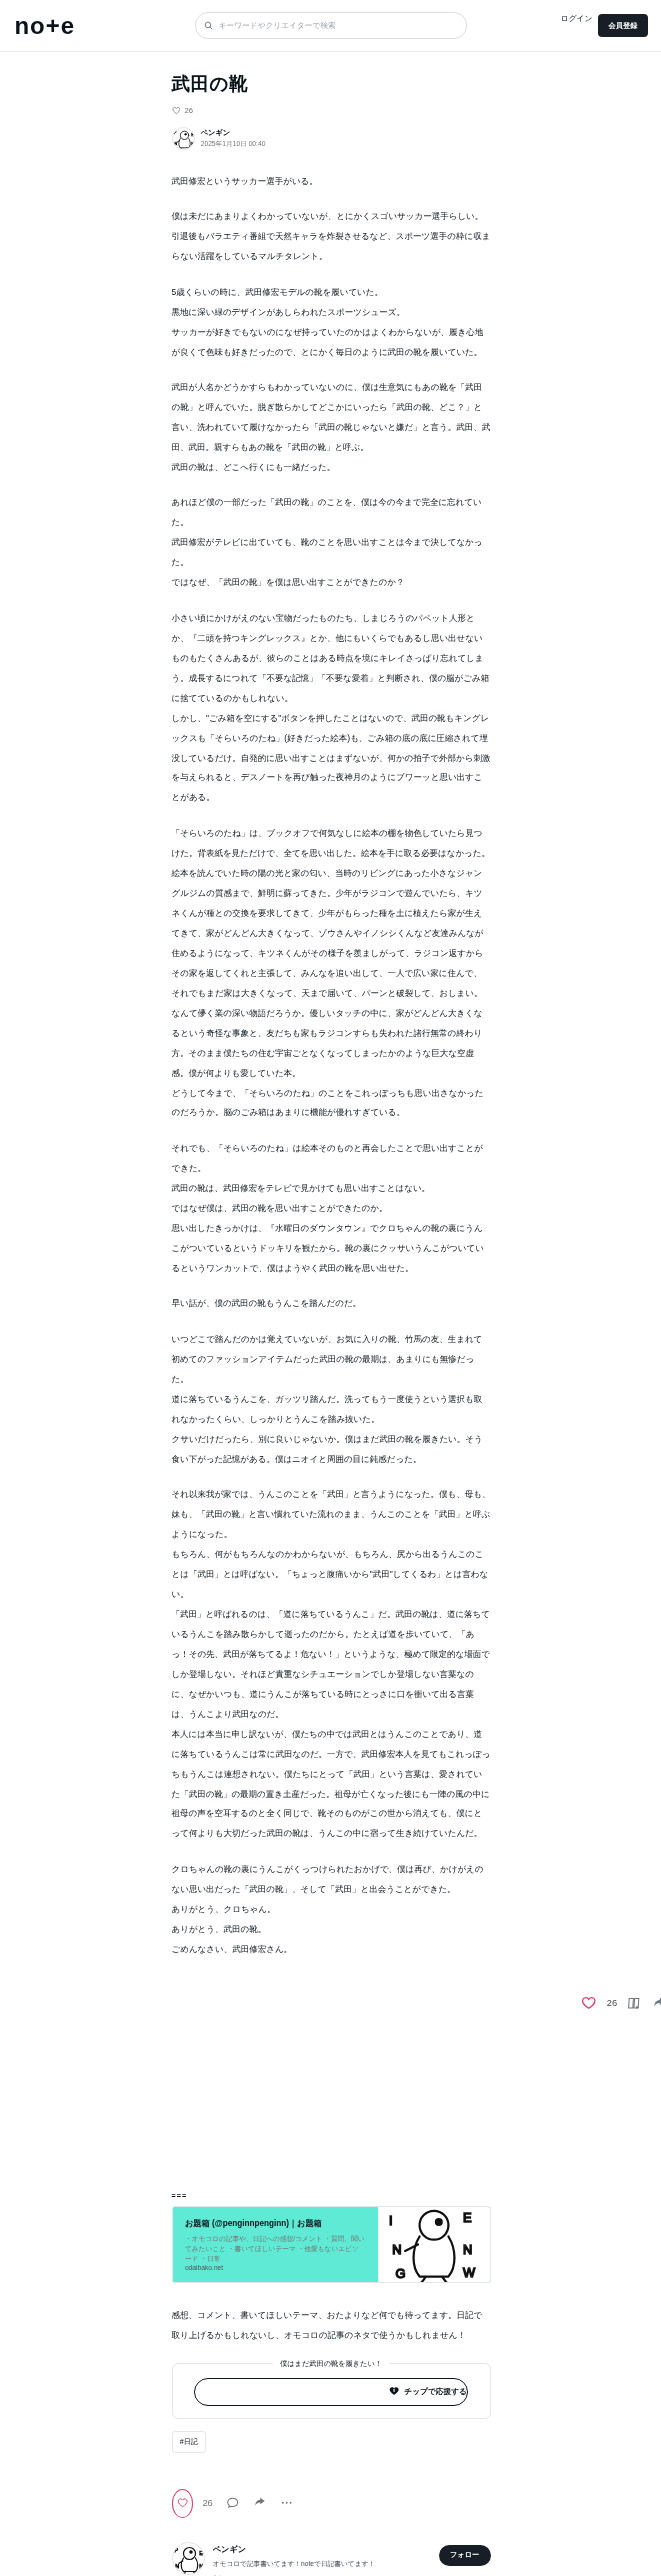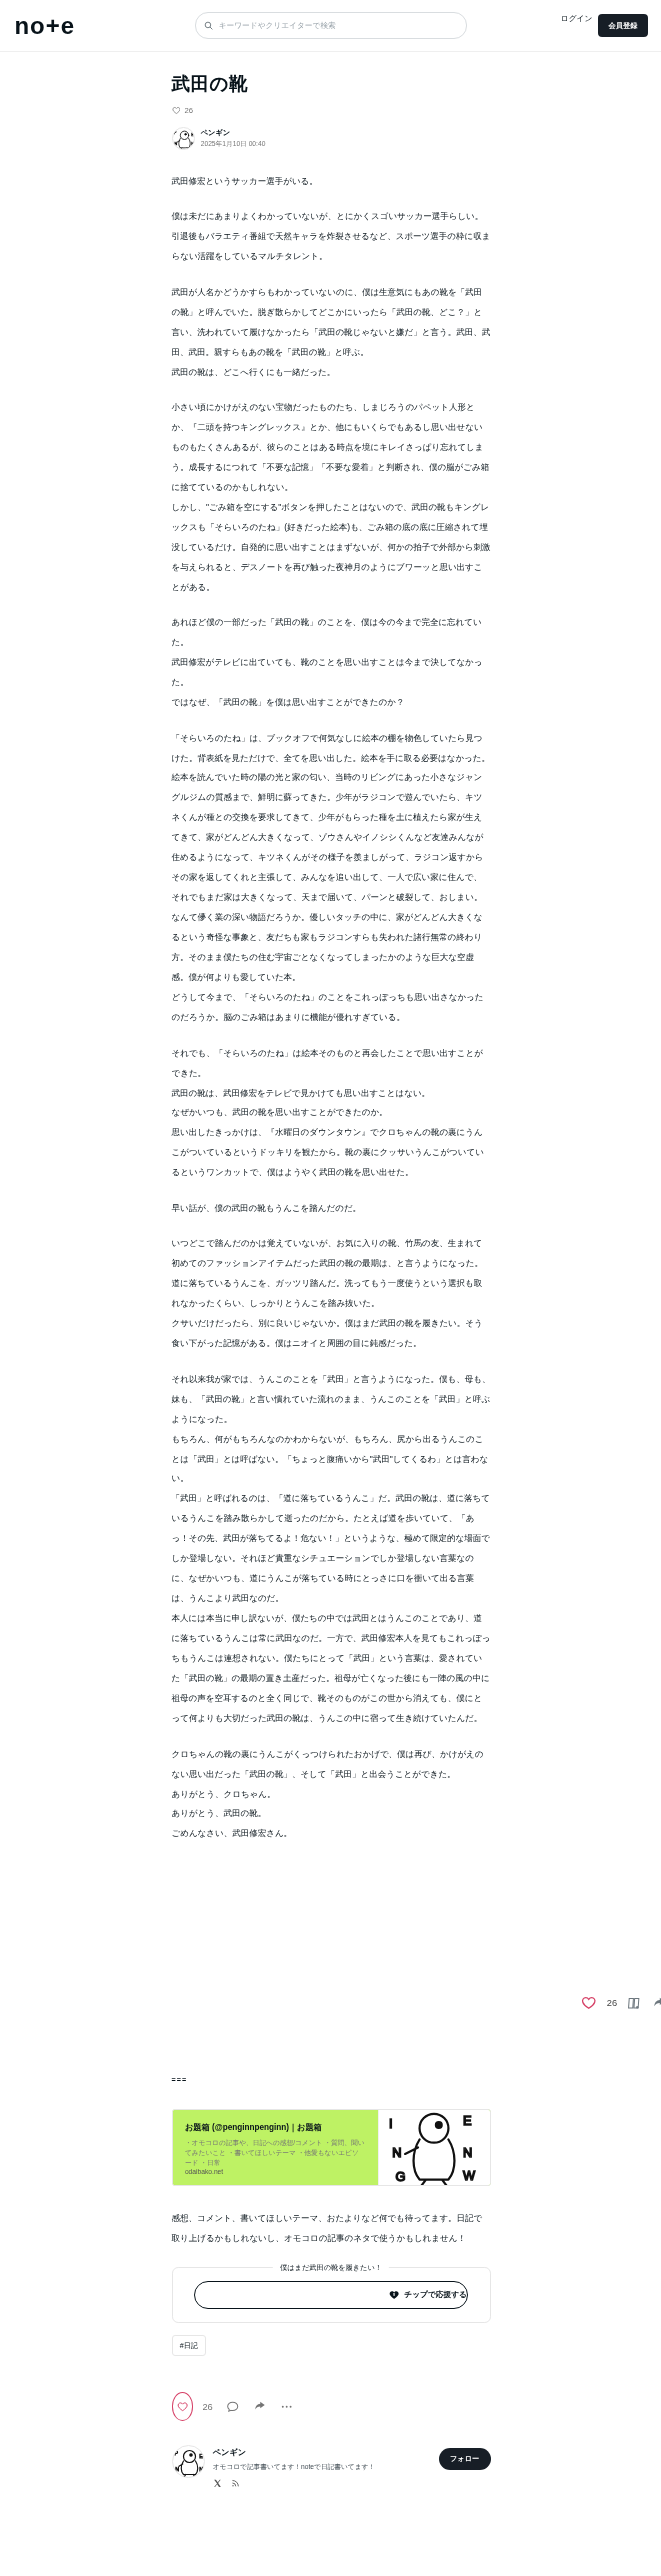--- a/index.html
+++ b/index.html
@@ -25,22 +25,22 @@
   .like-mini { margin-top:10.3px; display:flex; align-items:center; gap:4.1px; color:#757575; font-size:7.7px; }
   .author-row { margin-top:12.4px; display:flex; align-items:center; gap:6.2px; }
   .avatar44 { width:23px; height:23px; border-radius:50%; border:0.5px solid #e6e6e6; overflow:hidden; background:#fff; flex:none; }
   .a-name { font-size:7.2px; font-weight:bold; }
   .a-date { font-size:6.7px; color:#757575; margin-top:2.1px; }
   
   .body-text { margin-top:21.6px; font-size:8.5px; line-height:2.35; }
   .body-text p { white-space:pre-line; margin-bottom:15.5px; }
   .hr-text { margin-top:231px; font-size:7.2px; font-weight:bold; letter-spacing:1px; }
   
-  .link-card { margin-top:25px; height:77px; border:0.5px solid #e6e6e6; border-radius:2.6px;
-    display:flex; overflow:hidden; background:#bef264; }
+  .link-card { margin-top:6px; height:77px; border:0.5px solid #e6e6e6; border-radius:2.6px;
+    display:flex; overflow:hidden; background:#5eead4; }
   .lc-left { flex:1; padding:11.3px 12.4px; display:flex; flex-direction:column; }
   .lc-title { font-size:8.2px; font-weight:bold; }
   .lc-desc { margin-top:5.2px; font-size:6.7px; color:#757575; line-height:1.5; }
   .lc-url { margin-top:auto; font-size:6.7px; color:#555; }
   .lc-img { width:112px; flex:none; background:#fff; border-left:0.5px solid #f0f0f0;
     display:flex; align-items:center; justify-content:center; }
   .outro { margin-top:23px; font-size:8.5px; line-height:2.35; white-space:pre-line; }
   
   .support { margin-top:17.5px; border:0.5px solid #e6e6e6; border-radius:6.2px; padding:13.4px 21.6px 12.4px; position:relative; }
   .support-label { position:absolute; top:-5.2px; left:50%; transform:translateX(-50%);
@@ -116,35 +116,38 @@
     </div>
     <div>
       <div class="a-name">ペンギン</div>
       <div class="a-date">2025年1月10日 00:40</div>
     </div>
   </div>
 
   <div class="body-text">
     <p>武田修宏というサッカー選手がいる。</p>
     <p>僕は未だにあまりよくわかっていないが、とにかくスゴいサッカー選手らしい。引退後もバラエティ番組で天然キャラを炸裂させるなど、スポーツ選手の枠に収まらない活躍をしているマルチタレント。</p>
+    <p>5歳くらいの時に、武田修宏モデルの靴を履いていた。
+黒地に深い緑のデザインがあしらわれたスポーツシューズ。
+サッカーが好きでもないのになぜ持っていたのかはよくわからないが、履き心地が良くて色味も好きだったので、とにかく毎日のように武田の靴を履いていた。</p>
     <p>武田が人名かどうかすらもわかっていないのに、僕は生意気にもあの靴を「武田の靴」と呼んでいた。脱ぎ散らかしてどこかにいったら「武田の靴、どこ？」と言い、洗われていて履けなかったら「武田の靴じゃないと嫌だ」と言う。武田、武田、武田。親すらもあの靴を「武田の靴」と呼ぶ。
 武田の靴は、どこへ行くにも一緒だった。</p>
-    <p>小さい頃にかけがえのない宝物だったものたち、しまじろうのパペット人形とか、『二頭を持つキングレックス』とか、他にもいくらでもあるし思い出せないものもたくさんあるが、彼らのことはある時点を境にキレイさっぱり忘れてしまう。成長するにつれて「不要な記憶」「不要な愛着」と判断され、僕の脳がごみ箱に捨てているのかもしれない。
-しかし、"ごみ箱を空にする"ボタンを押したことはないので、武田の靴もキングレックスも「そらいろのたね」(好きだった絵本)も、ごみ箱の底の底に圧縮されて埋没しているだけ。自発的に思い出すことはまずないが、何かの拍子で外部から刺激を与えられると、デスノートを再び触った夜神月のようにブワーッと思い出すことがある。</p>
     <p>あれほど僕の一部だった「武田の靴」のことを、僕は今の今まで完全に忘れていた。
 武田修宏がテレビに出ていても、靴のことを思い出すことは今まで決してなかった。
 ではなぜ、「武田の靴」を僕は思い出すことができたのか？</p>
+    <p>小さい頃にかけがえのない宝物だったものたち、しまじろうのパペット人形とか、『二頭を持つキングレックス』とか、他にもいくらでもあるし思い出せないものもたくさんあるが、彼らのことはある時点を境にキレイさっぱり忘れてしまう。成長するにつれて「不要な記憶」「不要な愛着」と判断され、僕の脳がごみ箱に捨てているのかもしれない。
+しかし、"ごみ箱を空にする"ボタンを押したことはないので、武田の靴もキングレックスも「そらいろのたね」(好きだった絵本)も、ごみ箱の底の底に圧縮されて埋没しているだけ。自発的に思い出すことはまずないが、何かの拍子で外部から刺激を与えられると、デスノートを再び触った夜神月のようにブワーッと思い出すことがある。</p>
     <p>「そらいろのたね」は、ブックオフで何気なしに絵本の棚を物色していたら見つけた。背表紙を見ただけで、全てを思い出した。絵本を手に取る必要はなかった。絵本を読んでいた時の陽の光と家の匂い、当時のリビングにあった小さなジャングルジムの質感まで、鮮明に蘇ってきた。少年がラジコンで遊んでいたら、キツネくんが種との交換を要求してきて、少年がもらった種を土に植えたら家が生えてきて、家がどんどん大きくなって、ゾウさんやイノシシくんなど友達みんなが住めるようになって、キツネくんがその様子を羨ましがって、ラジコン返すからその家を返してくれと主張して、みんなを追い出して、一人で広い家に住んで、それでもまだ家は大きくなって、天まで届いて、パーンと破裂して、おしまい。なんて儚く業の深い物語だろうか。優しいタッチの中に、家がどんどん大きくなるという奇怪な事象と、友だちも家もラジコンすらも失われた諸行無常の終わり方。そのまま僕たちの住む宇宙ごとなくなってしまったかのような巨大な空虚感。僕が何よりも愛していた本。
 どうして今まで、「そらいろのたね」のことをこれっぽっちも思い出さなかったのだろうか。脳のごみ箱はあまりに機能が優れすぎている。</p>
     <p>それでも、「そらいろのたね」は絵本そのものと再会したことで思い出すことができた。
 武田の靴は、武田修宏をテレビで見かけても思い出すことはない。
-なぜかいつも、武田の靴を思い出すことができたのか。
+ではなぜ僕は、武田の靴を思い出すことができたのか。
 思い出したきっかけは、『水曜日のダウンタウン』でクロちゃんの靴の裏にうんこがついているというドッキリを観たから。靴の裏にクッサいうんこがついているというワンカットで、僕はようやく武田の靴を思い出せた。</p>
     <p>早い話が、僕の武田の靴もうんこを踏んだのだ。</p>
-    <p>いつどこで踏んだのかは覚えていないが、お気に入りの靴、竹馬の友、生まれて初めてのファッションアイテムだった武田の靴の最期は、と言うようになった。
+    <p>いつどこで踏んだのかは覚えていないが、お気に入りの靴、竹馬の友、生まれて初めてのファッションアイテムだった武田の靴の最期は、あまりにも無惨だった。
 道に落ちているうんこを、ガッツリ踏んだ。洗ってもう一度使うという選択も取れなかったくらい、しっかりとうんこを踏み抜いた。
 クサいだけだったら、別に良いじゃないか。僕はまだ武田の靴を履きたい。そう食い下がった記憶がある。僕はニオイと周囲の目に鈍感だった。</p>
     <p>それ以来我が家では、うんこのことを「武田」と言うようになった。僕も、母も、妹も、「武田の靴」と言い慣れていた流れのまま、うんこのことを「武田」と呼ぶようになった。
 もちろん、何がもちろんなのかわからないが、もちろん、尻から出るうんこのことは「武田」とは呼ばない。「ちょっと腹痛いから"武田"してくるわ」とは言わない。
 「武田」と呼ばれるのは、「道に落ちているうんこ」だ。武田の靴は、道に落ちているうんこを踏み散らかして逝ったのだから。たとえば道を歩いていて、「あっ！その先、武田が落ちてるよ！危ない！」というような、極めて限定的な場面でしか登場しない。それほど貴重なシチュエーションでしか登場しない言葉なのに、なぜかいつも、道にうんこが落ちている時にとっさに口を衝いて出る言葉は、うんこより武田なのだ。
 本人には本当に申し訳ないが、僕たちの中では武田とはうんこのことであり、道に落ちているうんこは常に武田なのだ。一方で、武田修宏本人を見てもこれっぽっちもうんこは連想されない。僕たちにとって「武田」という言葉は、愛されていた「武田の靴」の最期の置き土産だった。祖母が亡くなった後にも一陣の風の中に祖母の声を空耳するのと全く同じで、靴そのものがこの世から消えても、僕にとって何よりも大切だった武田の靴は、うんこの中に宿って生き続けていたんだ。</p>
     <p>クロちゃんの靴の裏にうんこがくっつけられたおかげで、僕は再び、かけがえのない思い出だった「武田の靴」、そして「武田」と出会うことができた。
 ありがとう、クロちゃん。
 ありがとう、武田の靴。
 ごめんなさい、武田修宏さん。</p>

